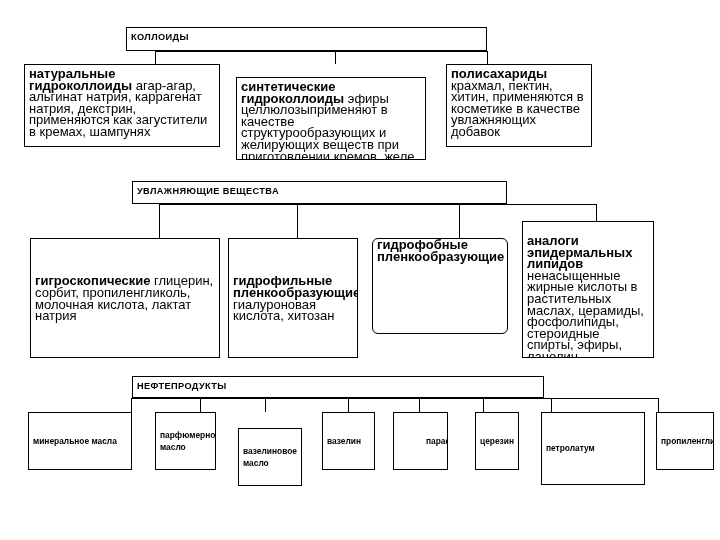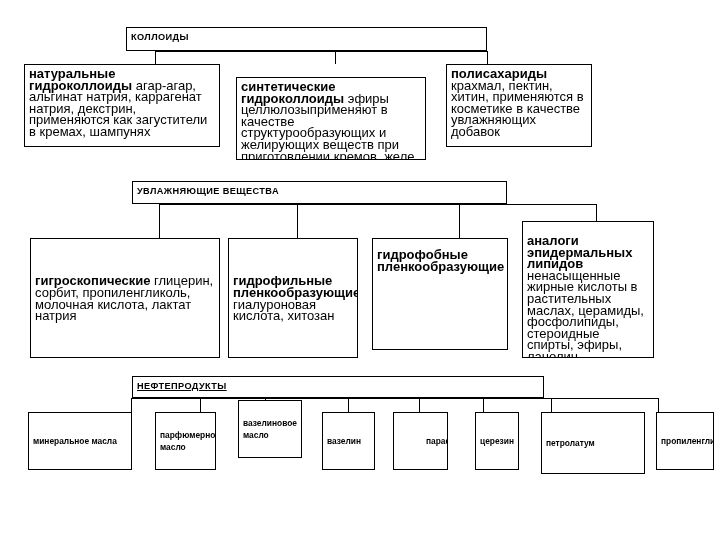--- a/index.html
+++ b/index.html
@@ -110,30 +110,30 @@
     </div>
   </div>
 
   <div class="node vcenter" style="left:228px; top:238px; width:130px; height:120px;">
     <div>
       <div class="hd">гидрофильные пленкообразующие</div>
       <div class="bd">гиалуроновая кислота, хитозан</div>
     </div>
   </div>
 
-  <div class="node" style="left:372px; top:238px; width:136px; height:112px; padding-top:10px;">
+  <div class="node" style="left:372px; top:238px; width:136px; height:96px; padding-top:0;border-radius:6px;">
     <div class="hd">гидрофобные пленкообразующие</div>
   </div>
 
   <div class="node" style="left:522px; top:221px; width:132px; height:137px; padding-top:13px;">
     <div class="hd">аналоги эпидермальных липидов</div>
     <div class="bd">ненасыщенные жирные кислоты в растительных маслах, церамиды, фосфолипиды, стероидные спирты, эфиры, ланолин</div>
   </div>
 
-  <div class="node title" style="left:132px; top:376px; width:412px; height:22px;text-decoration:underline;">
+  <div class="node title" style="left:132px; top:376px; width:412px; height:22px;">
     <span>НЕФТЕПРОДУКТЫ</span>
   </div>
 
   <div class="ln lnh" style="left:131px; top:398px; width:527px; height:1px;"></div>
   <div class="ln lnv" style="left:131px; top:398px; width:1px; height:14px;"></div>
   <div class="ln lnv" style="left:200px; top:398px; width:1px; height:14px;"></div>
   <div class="ln lnv" style="left:265px; top:398px; width:1px; height:14px;"></div>
   <div class="ln lnv" style="left:348px; top:398px; width:1px; height:14px;"></div>
   <div class="ln lnv" style="left:419px; top:398px; width:1px; height:14px;"></div>
   <div class="ln lnv" style="left:483px; top:398px; width:1px; height:14px;"></div>
@@ -141,37 +141,37 @@
   <div class="ln lnv" style="left:658px; top:398px; width:1px; height:14px;"></div>
 
   <div class="node leaf" style="left:28px; top:412px; width:104px; height:58px;">
     <span>минеральное масла</span>
   </div>
 
   <div class="node leaf" style="left:155px; top:412px; width:61px; height:58px;">
     <span>парфюмерное масло</span>
   </div>
 
-  <div class="node leaf" style="left:238px; top:400px; width:64px; height:58px;">
+  <div class="node leaf" style="left:238px; top:428px; width:64px; height:58px;">
     <span>вазелиновое масло</span>
   </div>
 
   <div class="node leaf" style="left:322px; top:412px; width:53px; height:58px;">
     <span>вазелин</span>
   </div>
 
   <div class="node leaf" style="left:393px; top:412px; width:55px; height:58px;padding-left:32px;">
     <span>парафин</span>
   </div>
 
   <div class="node leaf" style="left:475px; top:412px; width:44px; height:58px;">
     <span>церезин</span>
   </div>
 
-  <div class="node leaf" style="left:541px; top:412px; width:104px; height:62px;">
+  <div class="node leaf" style="left:541px; top:412px; width:104px; height:73px;">
     <span>петролатум</span>
   </div>
 
   <div class="node leaf" style="left:656px; top:412px; width:58px; height:58px;">
     <span>пропиленгликоль</span>
   </div>
 
 </div>
 
 </body></html>

